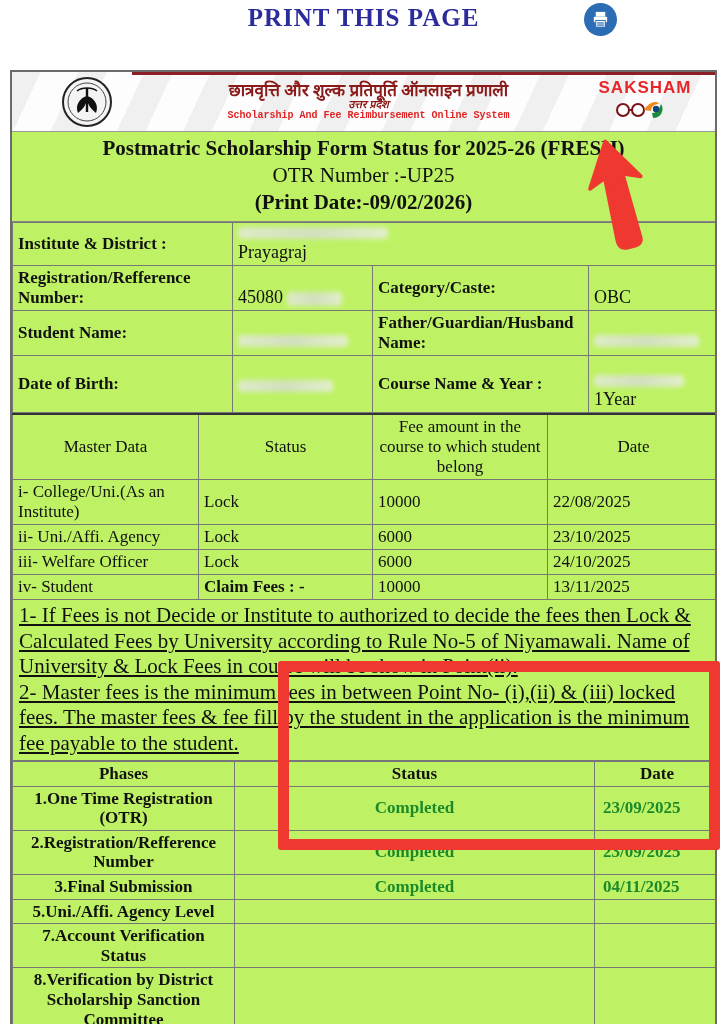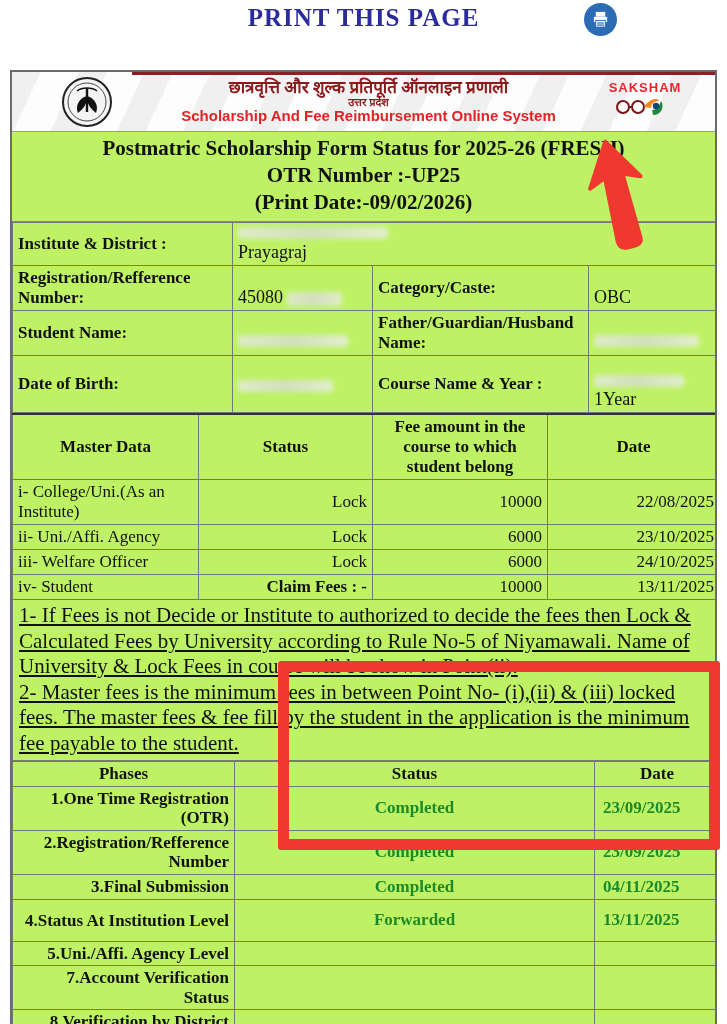--- a/index.html
+++ b/index.html
@@ -30,29 +30,29 @@
     height:60px; border-bottom:1px solid #999; position:relative;
     background:
       repeating-linear-gradient(115deg, rgba(180,180,185,0.18) 0 26px, rgba(255,255,255,0) 26px 60px),
       #fdfdfd;
     display:flex; align-items:center;
   }
   .banner-topline { position:absolute; top:0; left:120px; right:0; height:3px; background:#8c1f24; }
   .emblem-wrap { width:150px; display:flex; justify-content:center; }
   .banner-center { flex:1; text-align:center; line-height:1.05; }
   .banner-hindi   { color:#8b1a1a; font-weight:bold; font-size:17px; }
-  .banner-hindi2  { color:#8b1a1a; font-weight:bold; font-size:11px; }
-  .banner-english { color:#e02424; font-weight:bold; font-size:15px; font-family:Liberation Sans, sans-serif; }
+  .banner-hindi2  { color:#8b1a1a; font-weight:bold; font-size:11px;font-style:italic; }
+  .banner-english { color:#e02424; font-weight:bold; font-size:10px; font-family:Liberation Mono, monospace; }
   .saksham-wrap { width:140px; text-align:center; }
-  .saksham-text { color:#e8262a; font-weight:bold; font-size:13px; letter-spacing:1px; font-family:"Liberation Sans",sans-serif; }
+  .saksham-text { color:#e8262a; font-weight:bold; font-size:17px; letter-spacing:1px; font-family:"Liberation Sans",sans-serif; }
 
   
   .title-block { padding:4px 0 6px 0; text-align:center; border-bottom:1px solid #888; }
   .title-line1 { font-size:21px; font-weight:bold; color:#111; }
-  .title-line2 { font-size:21px; font-weight:bold; color:#111; margin-top:2px; }
+  .title-line2 { font-size:21px; font-weight:normal; color:#111; margin-top:2px; }
   .title-line3 { font-size:21px; font-weight:bold; color:#111; margin-top:2px; }
 
   
   table { border-collapse:collapse; table-layout:fixed; width:707px; }
   td, th { border:1px solid #777; padding:2px 5px; font-size:17px; color:#111;
            overflow:hidden; vertical-align:middle; }
   .lbl { font-weight:bold; }
 
   
   .info-table td { height:43px; }
@@ -60,33 +60,33 @@
   .redact {
     display:block; height:12px; border-radius:4px;
     background:linear-gradient(90deg,#e9e9e9,#d9d9dd,#eee);
     filter:blur(2.5px); opacity:.75;
   }
   .val-cell { position:relative; vertical-align:bottom; }
   .val-cell .cellval { font-size:18px; }
 
   
   .master-table { border-top:2px solid #333; }
-  .master-table th { font-weight:bold; height:62px; font-size:17px; }
-  .master-table td { text-align:right; }
+  .master-table th { font-weight:normal; height:62px; font-size:17px; }
+  .master-table td { text-align:left; }
   .master-table td.mname { text-align:left; }
   .master-table tr.r0 td { height:40px; }
   .master-table tr.rs td { height:23px; }
   .notes-cell { font-size:21px; font-weight:normal; text-align:left !important; line-height:1.22; padding:3px 6px; height:100px;text-decoration:underline; }
 
   
   .app-title { border:1px solid #777; border-bottom:none; text-align:center;
                font-size:20px; font-weight:bold; height:24px; line-height:24px; }
   .app-table th { font-weight:bold; text-align:center; height:22px; }
   .app-table td { vertical-align:middle; }
-  .app-table td.phase { font-weight:bold; text-align:right; line-height:1.15; }
+  .app-table td.phase { font-weight:bold; text-align:center; line-height:1.15; }
   .app-table td.status { text-align:center; font-weight:bold; }
   .app-table td.date   { text-align:left; font-weight:bold; padding-left:8px; }
   .green { color:#1d8a2a; }
 
   
   .red-rect {
     position:absolute; left:278px; top:661px; width:442px; height:189px;
     border:11px solid #ee3830; border-radius:3px; pointer-events:none; z-index:5;
   }
   .red-arrow { position:absolute; left:583px; top:138px; width:72px; height:118px;
@@ -262,25 +262,20 @@
     <tr style="height:41px">
       <td class="phase">2.Registration/Refference Number</td>
       <td class="status green">Completed</td>
       <td class="date green">23/09/2025</td>
     </tr>
     <tr style="height:22px">
       <td class="phase">3.Final Submission</td>
       <td class="status green">Completed</td>
       <td class="date green">04/11/2025</td>
     </tr>
-    <tr style="height:42px">
-      <td class="phase">4.Status At Institution Level</td>
-      <td class="status green">Forwarded</td>
-      <td class="date green">13/11/2025</td>
-    </tr>
     <tr style="height:22px">
       <td class="phase">5.Uni./Affi. Agency Level</td>
       <td class="status"></td>
       <td class="date"></td>
     </tr>
     <tr style="height:41px">
       <td class="phase">7.Account Verification Status</td>
       <td class="status"></td>
       <td class="date"></td>
     </tr>

